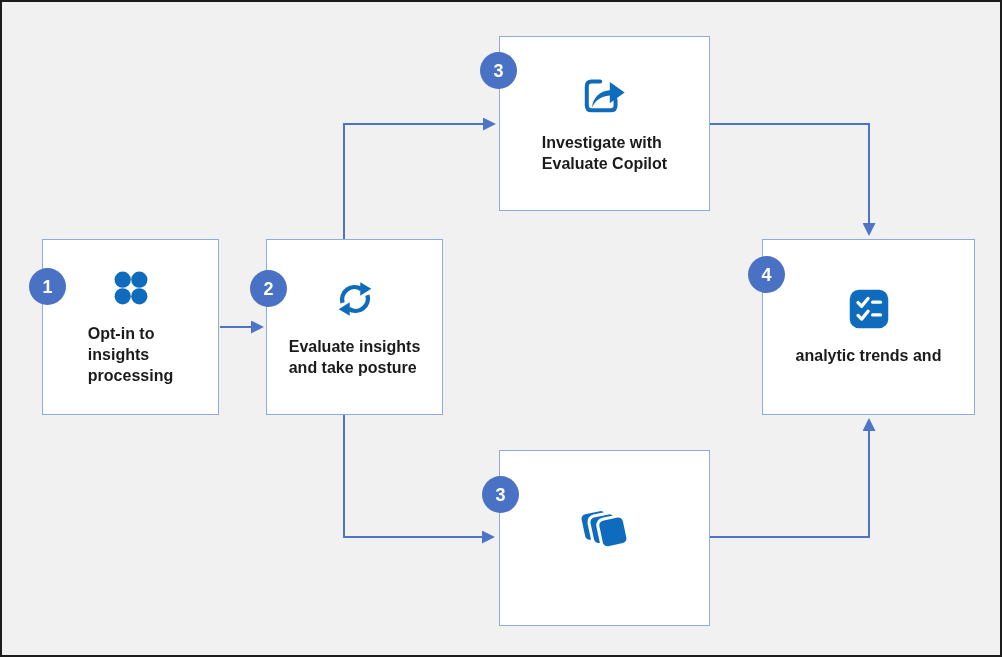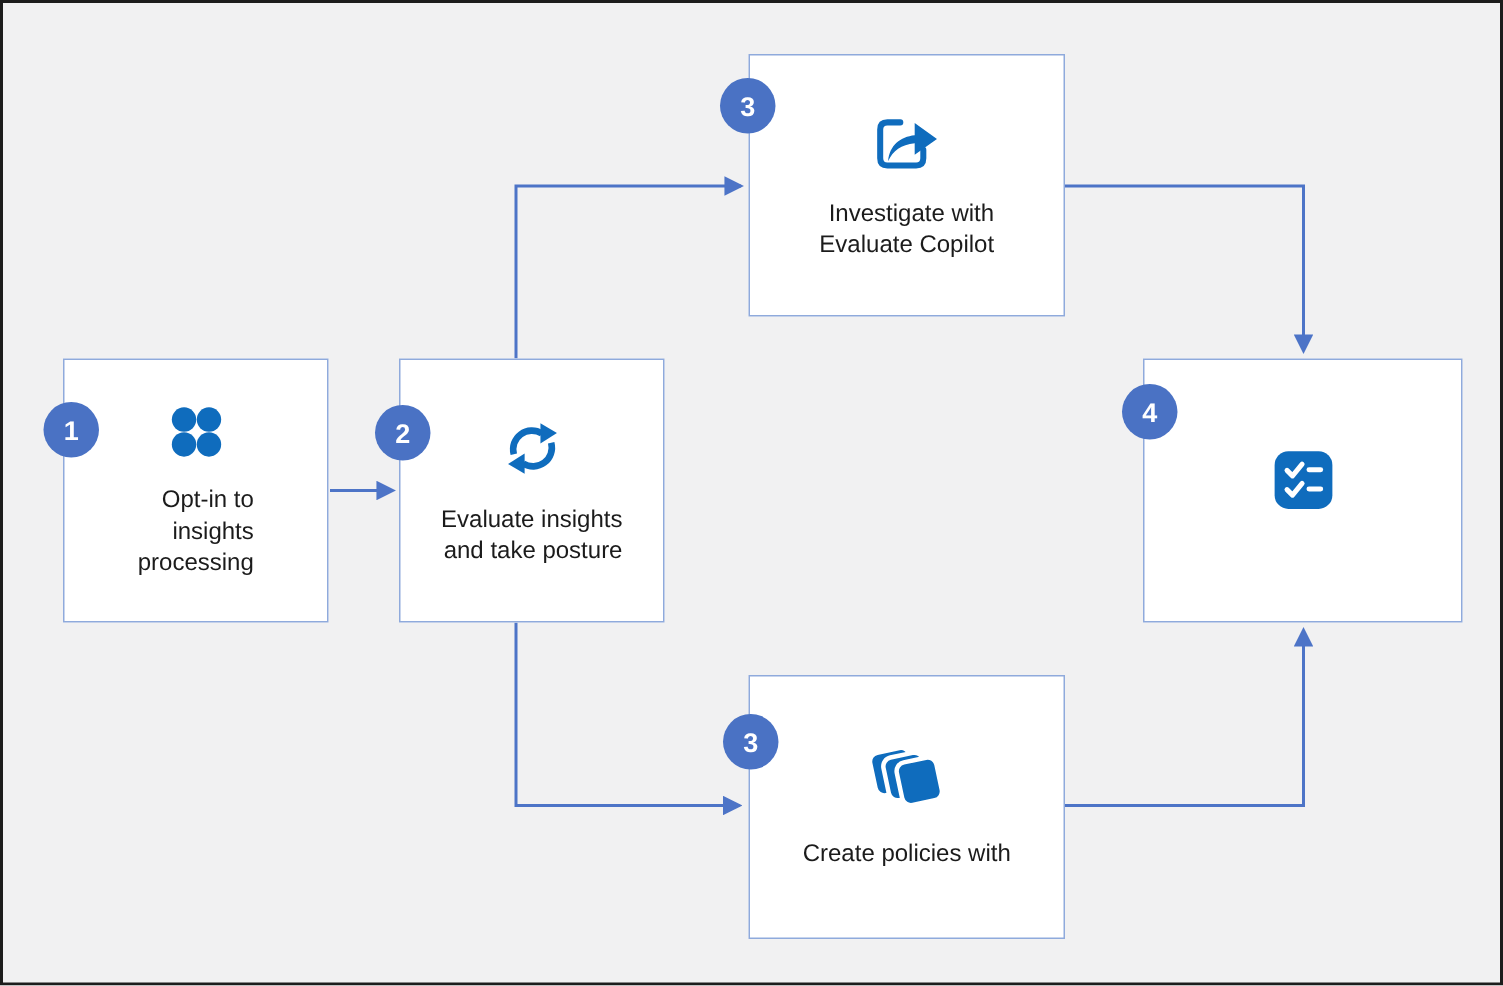--- a/index.html
+++ b/index.html
@@ -45,24 +45,24 @@
     display: flex;
     align-items: center;
     justify-content: center;
     line-height: 1;
     z-index: 3;
   }
 
   .icon { display: flex; align-items: center; justify-content: center; }
 
   .label {
-    text-align: right;
+    text-align: left;
     color: #1b1b1b;
     font-size: 16px;
-    font-weight: 400;
+    font-weight: 700;
     line-height: 1.3;
   }
   .label span { display: block; white-space: nowrap; }
 </style>
 </head>
 <body>
 
 <div class="canvas">
 
   <svg class="wires" viewBox="0 0 1002 657">
@@ -136,34 +136,34 @@
     <div class="icon">
       <svg width="52" height="50" viewBox="0 0 52 48">
         <g transform="rotate(-12 26 24)">
           <rect x="4" y="2" width="27" height="29" rx="6" fill="#0f6cbd" stroke="#ffffff" stroke-width="3"></rect>
           <rect x="12" y="7" width="27" height="29" rx="6" fill="#0f6cbd" stroke="#ffffff" stroke-width="3"></rect>
           <rect x="20" y="12" width="27" height="29" rx="6" fill="#0f6cbd" stroke="#ffffff" stroke-width="3"></rect>
         </g>
       </svg>
     </div>
     <div class="label">
-      <span>Create policies with</span>
     </div>
   </div>
 
   <div class="box" style="left:760px; top:237px; width:213px; height:176px;">
     <span class="badge" style="left:-15px; top:16px;">4</span>
     <div class="icon">
       <svg width="44" height="44" viewBox="0 0 48 48">
         <rect x="3" y="3" width="42" height="42" rx="10" fill="#0f6cbd"></rect>
         <g stroke="#ffffff" stroke-width="3.6" fill="none" stroke-linecap="round" stroke-linejoin="round">
           <polyline points="12,17 16,21 23,12.5"></polyline>
           <line x1="28" y1="16.5" x2="36.5" y2="16.5"></line>
           <polyline points="12,31 16,35 23,26.5"></polyline>
           <line x1="28" y1="30.5" x2="36.5" y2="30.5"></line>
         </g>
       </svg>
     </div>
     <div class="label">
+      <span>analytic trends and</span>
     </div>
   </div>
 
 </div>
 
 </body></html>

